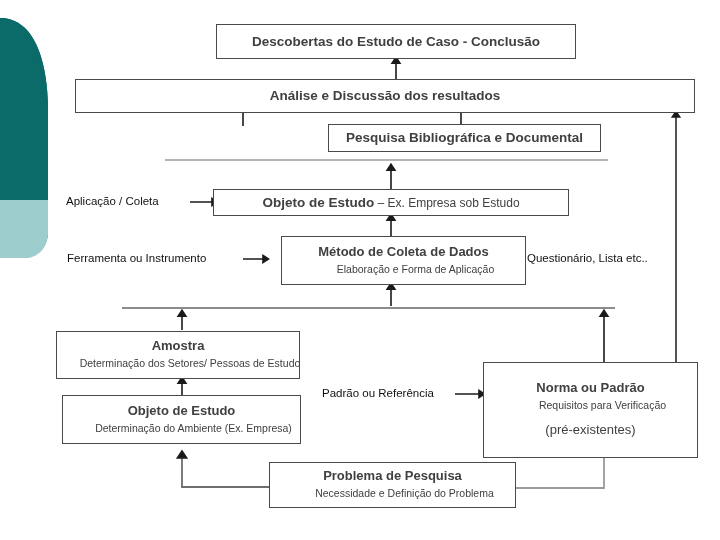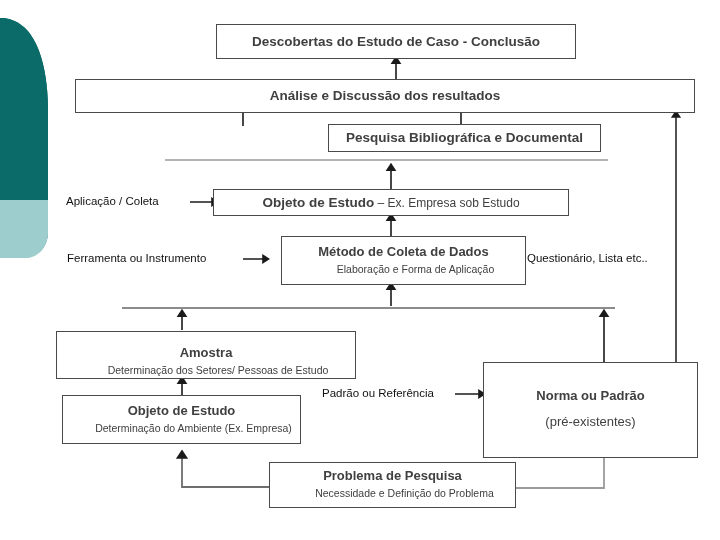--- a/index.html
+++ b/index.html
@@ -139,32 +139,33 @@
 
   <div class="box single" style="left:213px;top:189px;width:356px;height:27px;">
     <span class="ttl mix"><span>Objeto de Estudo</span><span class="norm"> – Ex. Empresa sob Estudo</span></span>
   </div>
 
   <div class="box" style="left:265px;top:236px;width:245px;height:49px;margin-left:16px;">
     <span class="ttl">Método de Coleta de Dados</span>
     <span class="sub">Elaboração e Forma de Aplicação</span>
   </div>
 
-  <div class="box" style="left:56px;top:331px;width:300px;height:48px;justify-content:flex-end;">
+  <div class="box" style="left:56px;top:331px;width:244px;height:48px;">
     <span class="ttl">Amostra</span>
     <span class="sub">Determinação dos Setores/ Pessoas de Estudo</span>
   </div>
 
   <div class="box" style="left:62px;top:395px;width:239px;height:49px;">
     <span class="ttl">Objeto de Estudo</span>
     <span class="sub">Determinação do Ambiente (Ex. Empresa)</span>
   </div>
 
   <div class="box" style="left:483px;top:362px;width:215px;height:96px;">
     <span class="ttl">Norma ou Padrão</span>
+    <span class="sub">Requisitos para Verificação</span>
     <span class="sub2">(pré-existentes)</span>
   </div>
 
   <div class="box" style="left:269px;top:462px;width:247px;height:46px;">
     <span class="ttl">Problema de Pesquisa</span>
     <span class="sub">Necessidade e Definição do Problema</span>
   </div>
 
   <div class="sidelabel" style="left:66px;top:195px;">Aplicação / Coleta</div>
 

